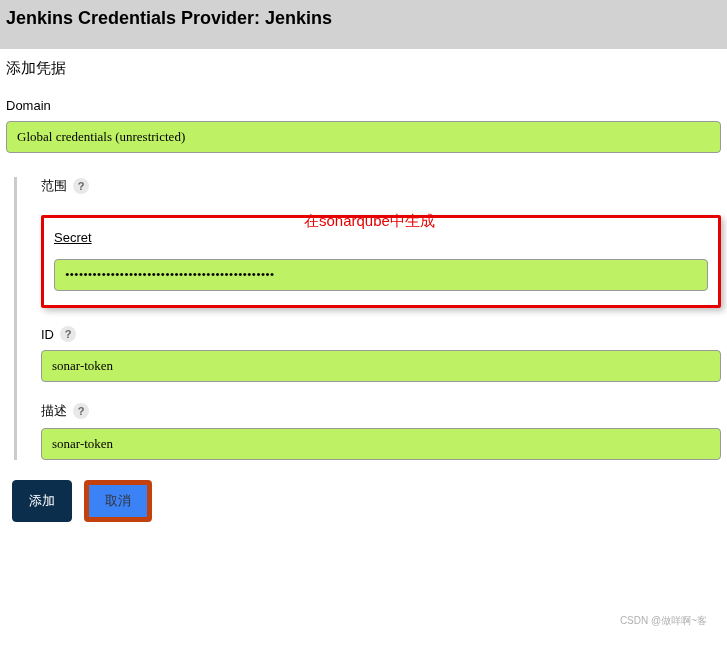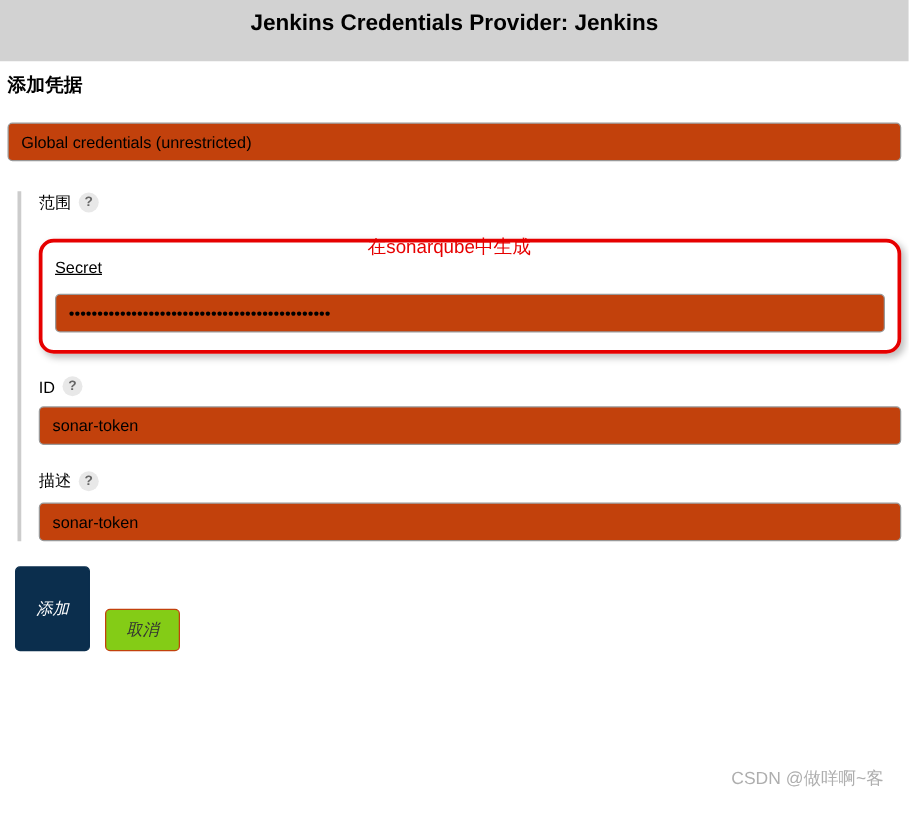--- a/index.html
+++ b/index.html
@@ -1,47 +1,48 @@
 <!DOCTYPE html>
 <html><head>
   <meta charset="utf-8">
   <style>
     * { box-sizing: border-box; margin: 0; padding: 0; }
     body { font-family: Arial, Helvetica, sans-serif; font-size: 13px; color: #000; width: 727px; background: #fff; }
-    .header { background: #d2d2d2; padding: 8px 6px 20px 6px; text-align: center; }
+    .header { background: #d2d2d2; padding: 8px 6px 20px 6px; }
     .header h1 { font-size: 18px; font-weight: bold; }
     .content { padding: 10px 6px 20px 6px; }
-    .section-title { font-size: 15px; font-weight: bold; margin-bottom: 20px; }
+    .section-title { font-size: 15px; font-weight: normal; margin-bottom: 20px; }
     .field-group { margin-bottom: 24px; }
     .field-label { font-size: 13px; margin-bottom: 8px; display: flex; align-items: center; gap: 6px; }
-    .select-like, .text-input { width: 100%; border: 1px solid #999; border-radius: 4px; padding: 7px 10px; font-size: 13px; font-family: Liberation Sans, sans-serif; background: #c2410c; }
-    .indented { margin-left: 8px; border-left: 3px solid #ccc; padding-left: 14px; }
+    .select-like, .text-input { width: 100%; border: 1px solid #999; border-radius: 4px; padding: 7px 10px; font-size: 13px; font-family: Liberation Serif, serif; background: #bef264; }
+    .indented { margin-left: 8px; border-left: 3px solid #ccc; padding-left: 24px; }
     .indented .field-group { margin-bottom: 20px; }
     .help-icon { display: inline-flex; align-items: center; justify-content: center; width: 16px; height: 16px; border-radius: 50%; background: #e8e8e8; color: #666; font-size: 11px; font-weight: bold; cursor: pointer; }
-    .red-box { border: 3px solid #e60000; border-radius: 12px; padding: 12px 10px 14px 10px; margin-bottom: 18px; box-shadow: 3px 3px 6px rgba(0,0,0,0.25); position: relative; }
+    .red-box { border: 3px solid #e60000; border-radius: 2px; padding: 12px 10px 14px 10px; margin-bottom: 18px; box-shadow: 3px 3px 6px rgba(0,0,0,0.25); position: relative; }
     .annotation { position: absolute; color: #e60000; font-size: 15px; left: 260px; top: -6px; white-space: nowrap; }
     .buttons { display: flex; gap: 12px; margin-top: 4px; padding-left: 6px; }
-    .btn { padding: 7px 16px; font-size: 13px; border-radius: 4px; cursor: pointer; font-family: inherit; font-style: italic; }
+    .btn { padding: 7px 16px; font-size: 13px; border-radius: 4px; cursor: pointer; font-family: inherit; }
     .btn-primary { background: #0b2e4d; color: #fff; border: 1px solid #0b2e4d; }
-    .btn-secondary { background: #84cc16; color: #333; border: 1px solid #c2410c; margin-top: 34px; }
-    .watermark { position: absolute; right: 20px; top: 614px; color: rgba(120,120,120,0.6); font-size: 14px; pointer-events: none; }
+    .btn-secondary { background: #3b82f6; color: #333; border: 5px solid #c2410c; }
+    .watermark { position: absolute; right: 20px; top: 614px; color: rgba(120,120,120,0.6); font-size: 10px; pointer-events: none; }
     .secret-field .field-label { margin-bottom: 14px; text-decoration: underline; }
     .secret-input { letter-spacing: 0px; }
   </style>
 </head>
 <body>
 
 <div class="header">
   <h1>Jenkins Credentials Provider: Jenkins</h1>
 </div>
 
 <div class="content">
   <div class="section-title">添加凭据</div>
 
   <div class="field-group">
+    <div class="field-label">Domain</div>
     <input class="select-like" type="text" readonly="" value="Global credentials (unrestricted)" style="">
   </div>
 
 
   <div class="indented">
 
     <div class="field-group">
       <div class="field-label">
         <span>范围</span>
         <span class="help-icon">?</span>

